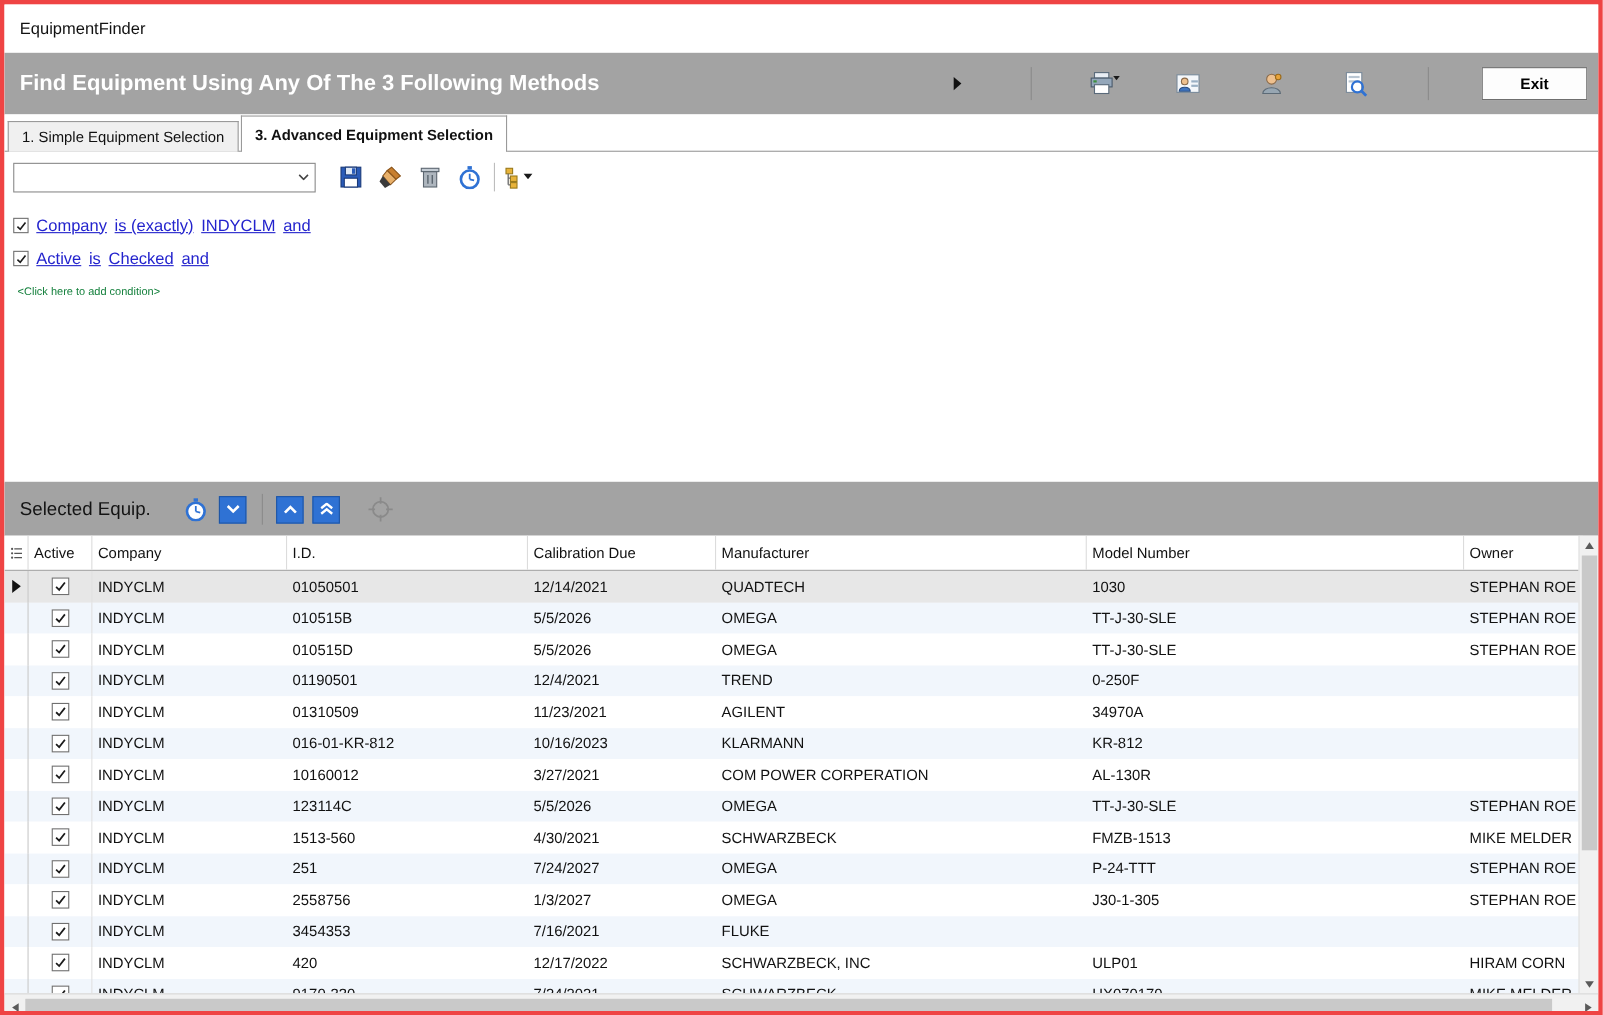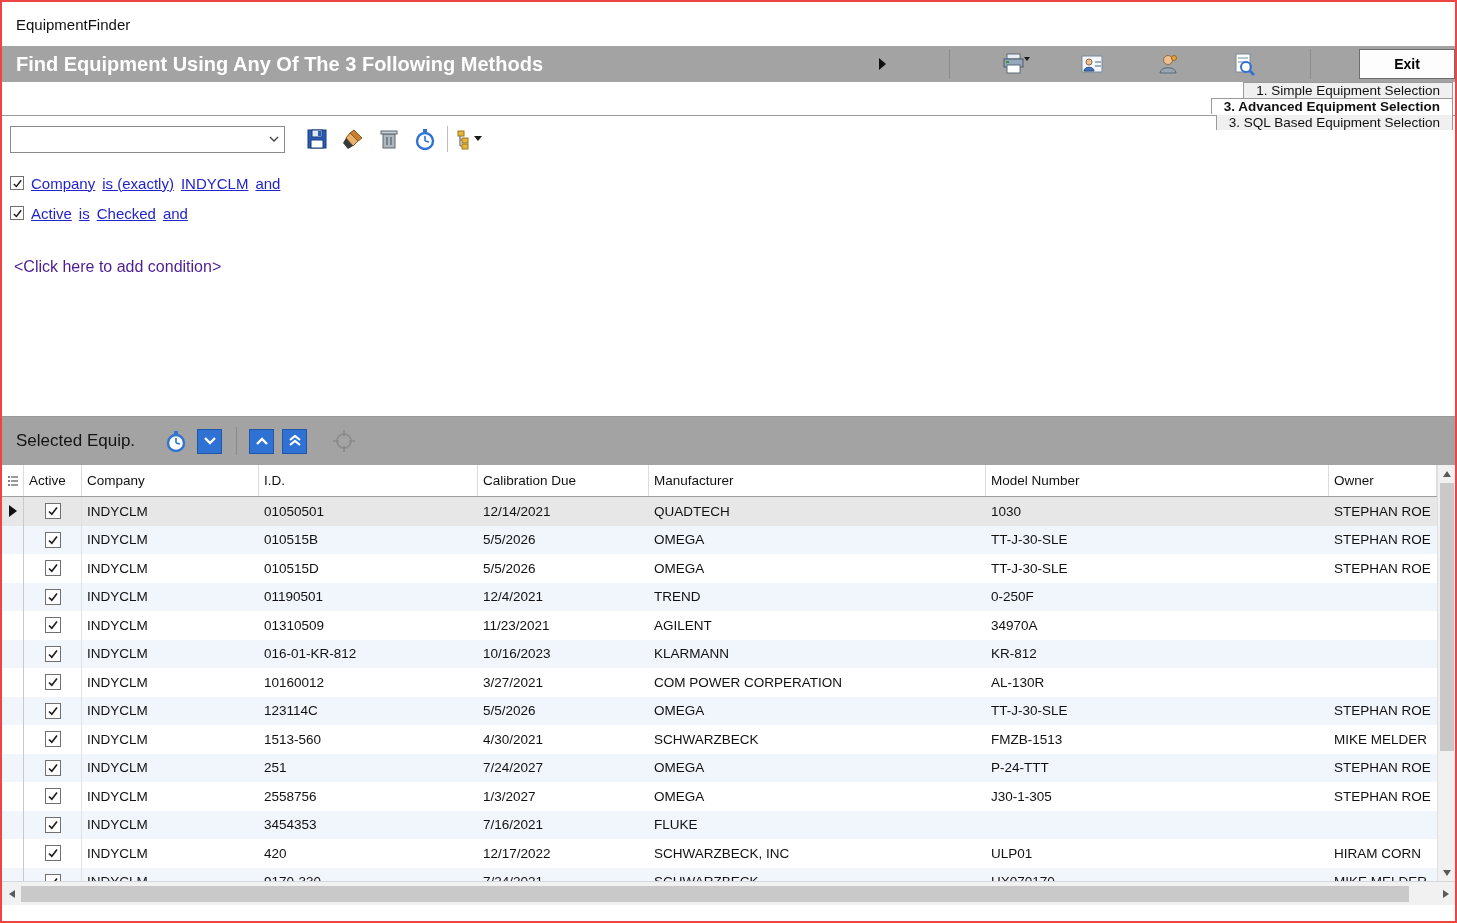--- a/index.html
+++ b/index.html
@@ -1,55 +1,55 @@
 <!DOCTYPE html>
 <html><head>
 <meta charset="utf-8">
 <style>
   * { box-sizing: border-box; margin: 0; padding: 0; }
   html, body { width: 1457px; height: 923px; }
   body { font-family: "Liberation Sans", sans-serif; background: #fff; color: #111; }
 
-  .app { position: relative; width: 1457px; height: 923px; border: 2px solid #ef4444; background: #fff; overflow: hidden; }
+  .app { position: relative; width: 1457px; height: 923px; border: 4px solid #ef4444; background: #fff; overflow: hidden; }
 
   
   .titlebar { height: 44px; background: #fff; display: flex; align-items: center; padding-left: 14px; font-size: 15px; }
 
   
-  .header { height: 36px; background: #a3a3a3; display: flex; align-items: center; padding: 0 0 0 14px; }
+  .header { height: 56px; background: #a3a3a3; display: flex; align-items: center; padding: 0 10px 0 14px; }
   .header-title { color: #fff; font-weight: bold; font-size: 20px; flex: 1; white-space: nowrap; }
   .header-tools { display: flex; align-items: center; gap: 40px; }
   .toolbtn { width: 36px; height: 34px; display: flex; align-items: center; justify-content: center; }
   .expander { width: 22px; height: 34px; display: flex; align-items: center; justify-content: center; margin-right: 8px; }
   .vsep { width: 1px; height: 30px; background: #8a8a8a; margin: 0 8px; }
   .exit-btn { width: 96px; height: 30px; background: #fdfdfd; border: 1px solid #6e6e6e; font-weight: bold; font-size: 14px;
               font-family: "Liberation Sans", sans-serif; display: flex; align-items: center; justify-content: center; cursor: default; }
 
   
-  .tabstrip { height: 34px; background: #fff; display: flex; align-items: flex-end; padding-left: 3px; position: relative; flex-direction: column; }
+  .tabstrip { height: 34px; background: #fff; display: flex; align-items: flex-end; padding-left: 3px; position: relative; }
   .tabstrip::after { content: ''; position: absolute; left: 0; right: 0; bottom: 0; height: 1px; background: #9a9a9a; }
   .tab { height: 28px; padding: 0 12px; border: 1px solid #9a9a9a; border-bottom: none; background: #f0f0f0;
          display: flex; align-items: center; font-size: 13.5px; margin-right: 2px; position: relative; z-index: 1; white-space: nowrap; }
   .tab.active { background: #fff; height: 33px; z-index: 3; font-weight: bold; }
   .tab.active::after { content: ''; position: absolute; left: 0; right: 0; bottom: -1px; height: 2px; background: #fff; }
 
   
   .content { height: 301px; background: #fff; padding: 8px 0 0 8px; border-bottom: 1px solid #9a9a9a; overflow: hidden; }
   .filter-toolbar { display: flex; align-items: center; height: 30px; margin-bottom: 14px; }
   .preset-combo { width: 275px; height: 27px; border: 1px solid #8a8a8a; background: #fff; display: flex; align-items: center; margin-right: 14px; }
   .combo-value { flex: 1; padding-left: 6px; font-size: 13px; }
   .combo-arrow { width: 20px; display: flex; align-items: center; justify-content: center; }
   .ftool { width: 36px; height: 30px; display: flex; align-items: center; justify-content: center; }
   .fsep { width: 1px; height: 26px; background: #bdbdbd; margin: 0 4px; }
 
   .cond-row { display: flex; align-items: center; height: 30px; font-size: 15px; }
   .cond-row > * { margin-right: 7px; }
   .cond-link { color: #2323cd; text-decoration: underline; cursor: pointer; white-space: nowrap; }
   .cond-plain { color: #111; white-space: nowrap; }
-  .add-cond { color: #4c1d95; font-size: 16px; height: 30px; display: flex; align-items: center; padding-left: 4px; margin-top: 24px; }
+  .add-cond { color: #15803d; font-size: 10px; height: 30px; display: flex; align-items: center; padding-left: 4px; }
 
   .checkbox { width: 16px; height: 16px; background: #fff; border: 1px solid #707070; display: inline-flex; align-items: center; justify-content: center; flex: none; }
   .checkbox svg { width: 12px; height: 12px; }
   .checkbox.small { width: 14px; height: 14px; }
   .checkbox.small svg { width: 11px; height: 11px; }
 
   
   .selected-bar { height: 48px; background: #a3a3a3; display: flex; align-items: center; padding-left: 14px; }
   .selected-title { font-weight: normal; font-size: 17px; color: #141414; margin-right: 26px; white-space: nowrap; }
   .sbtn { width: 30px; height: 30px; display: flex; align-items: center; justify-content: center; margin-right: 6px; }
@@ -142,23 +142,20 @@
       <button class="exit-btn">Exit</button>
     </div>
   </div>
 
   <div class="tabstrip">
       <div class="tab">
         <span>1. Simple Equipment Selection</span>
       </div>
       <div class="tab active">
         <span>3. Advanced Equipment Selection</span>
-      </div>
-      <div class="tab">
-        <span>3. SQL Based Equipment Selection</span>
       </div>
     </div>
 
   <div class="content">
     <div class="filter-toolbar">
       <div class="preset-combo">
         <span class="combo-value"></span>
         <span class="combo-arrow">
           <svg width="10" height="6" viewBox="0 0 10 6">
               <polyline points="1,1 5,5 9,1" fill="none" stroke="#444" stroke-width="1.4"></polyline>

